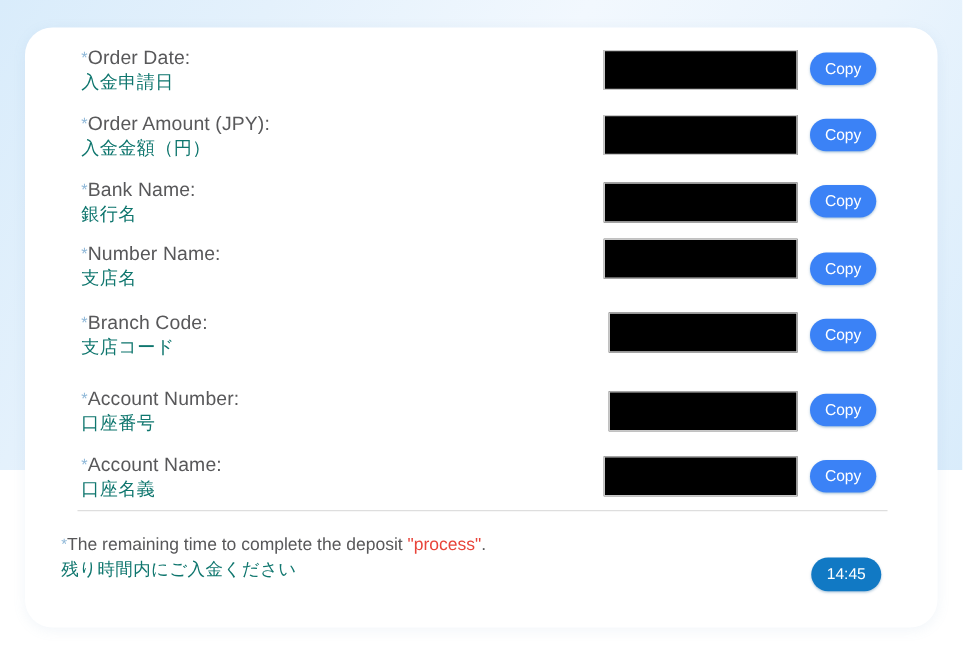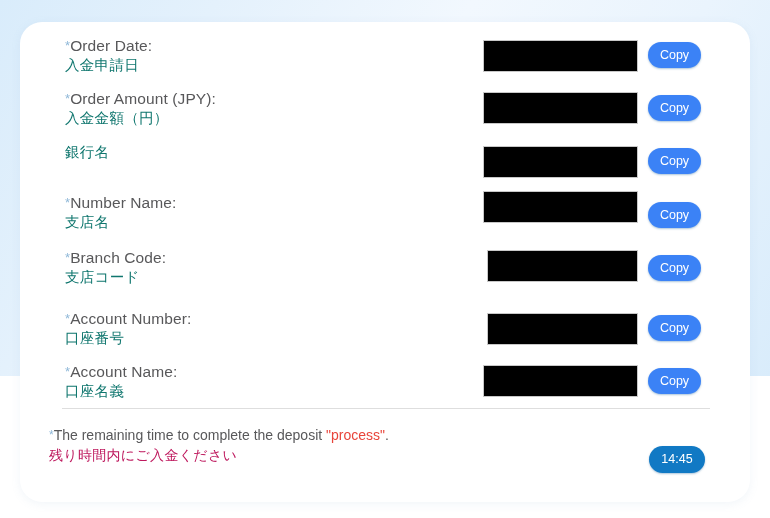--- a/index.html
+++ b/index.html
@@ -128,21 +128,21 @@
     font-size: 12px;
     vertical-align: 1px;
   }
   #footer-en .highlight {
     color: #e8443a;
   }
   #footer-ja {
     display: block;
     font-size: 14px;
     line-height: 21px;
-    color: #be185d;
+    color: #0f766e;
     letter-spacing: 0.3px;
     white-space: nowrap;
   }
 
   #timer-badge {
     position: absolute;
     left: 629px;
     top: 408px;
     width: 56px;
     height: 27px;
@@ -175,20 +175,21 @@
       <div class="label-block" style="top:67px;">
         <span class="label-en"><span class="star">*</span><span>Order Amount (JPY):</span></span>
         <span class="label-ja">入金金額（円）</span>
       </div>
       <div class="redaction" style="left:463px; top:70px; width:155px; height:32px;"></div>
       <button class="copy-btn" style="left:628px; top:73px;">Copy</button>
     </div>
 
     <div class="row">
       <div class="label-block" style="top:120px;">
+        <span class="label-en"><span class="star">*</span><span>Bank Name:</span></span>
         <span class="label-ja">銀行名</span>
       </div>
       <div class="redaction" style="left:463px; top:124px; width:155px; height:32px;"></div>
       <button class="copy-btn" style="left:628px; top:126px;">Copy</button>
     </div>
 
     <div class="row">
       <div class="label-block" style="top:171px;">
         <span class="label-en"><span class="star">*</span><span>Number Name:</span></span>
         <span class="label-ja">支店名</span>

